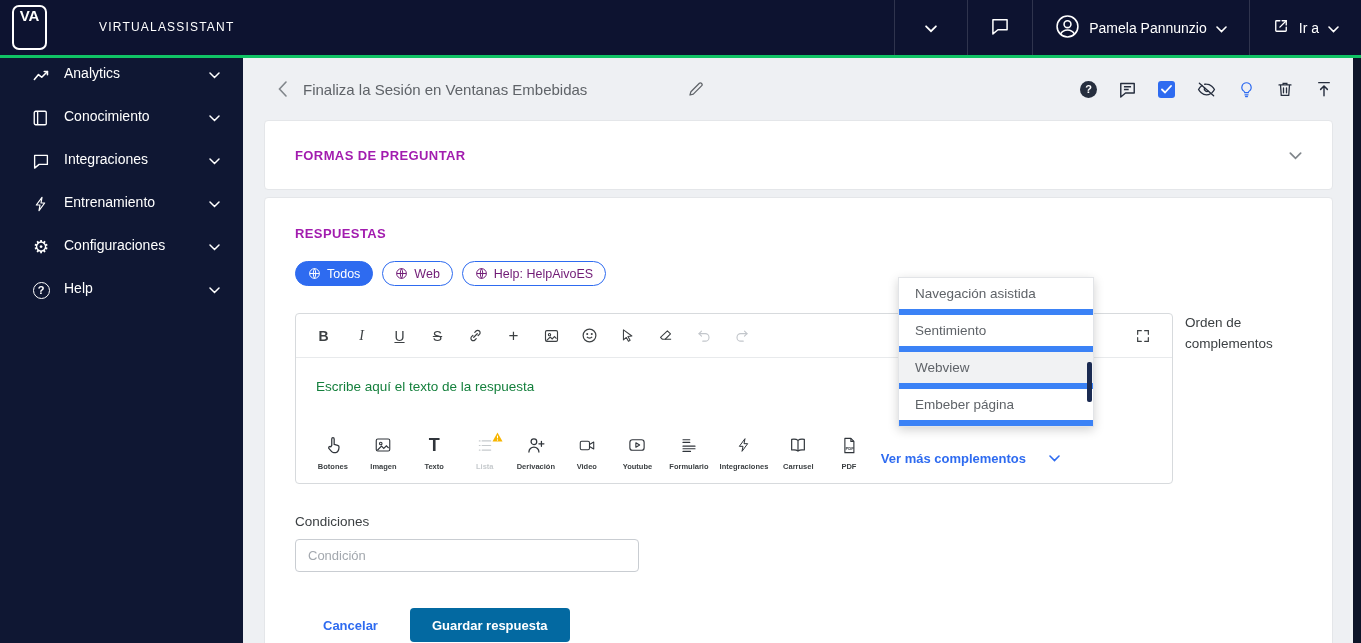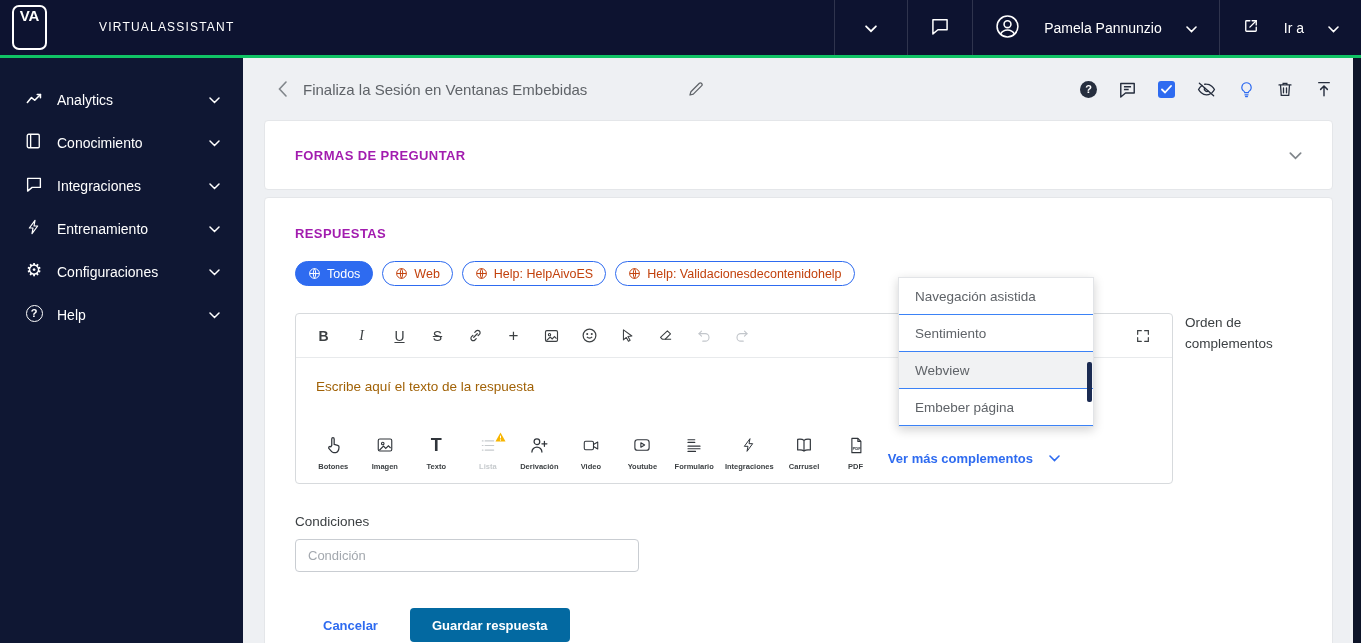--- a/index.html
+++ b/index.html
@@ -9,29 +9,29 @@
     font-family:"Liberation Sans", sans-serif;
     background:#eef0f3; position:relative;
   }
   
   .topbar { height:55px; background:#0d1330; display:flex; justify-content:space-between; align-items:stretch; }
   .brand { display:flex; align-items:center; gap:11px; padding-left:12px; }
   .logo { width:35px; height:45px; border:2px solid #fff; border-radius:7px; color:#fff; font-weight:bold;
           display:flex; align-items:flex-start; justify-content:center; font-size:15px; }
   .brand-text { display:flex; flex-direction:row; color:#fff; font-size:12px; letter-spacing:1.2px; line-height:1.3;margin-left:41px; }
   .topbar-right { display:flex; align-items:stretch; }
-  .tb-section { display:flex; align-items:center; gap:24px; padding:0 22px; border-left:1px solid rgba(255,255,255,.14);
+  .tb-section { display:flex; align-items:center; gap:9px; padding:0 22px; border-left:1px solid rgba(255,255,255,.14);
                 color:#fff; font-size:14px; cursor:pointer; }
   .tb-chevron-only { padding:0 30px; }
   .green-line { height:3px; background:#10c465; }
 
   
   .layout { display:flex; height:585px; }
   .sidebar { width:243px; flex:none; background:#0f1733; padding-top:7px; }
-  .side-item { display:flex; align-items:flex-end; height:43px; padding:0 23px 0 24px; color:#fff; cursor:pointer; }
+  .side-item { display:flex; align-items:flex-start; height:43px; padding:0 23px 0 31px; color:#fff; cursor:pointer; }
   .side-icon { width:20px; height:20px; margin-right:13px; display:flex; align-items:center; justify-content:center; color:#fff; }
   .side-label { flex:1; font-size:14px; }
   .glyph-icon { font-size:18px; line-height:1; }
   .qcircle { width:17px; height:17px; border:1.6px solid #fff; border-radius:50%; font-size:11px; font-weight:bold;
              display:flex; align-items:center; justify-content:center; }
 
   .main { flex:1; padding:0 28px 0 21px; overflow:hidden; }
 
   
   .page-header { display:flex; align-items:center; height:62px; }
@@ -46,52 +46,52 @@
 
   
   .card { background:#fff; border:1px solid #e4e6e9; border-radius:4px; }
   .card-formas { height:70px; display:flex; align-items:center; justify-content:space-between; padding:0 30px; margin-bottom:7px; }
   .sec-title { font-size:13px; color:#a21caf; letter-spacing:.4px; font-weight:600; }
   .card-resp { position:relative; padding:26px 30px 60px; }
 
   
   .chips { display:flex; gap:9px; margin-top:19px; }
   .chip { display:flex; align-items:center; gap:6px; height:25px; padding:0 12px; border:1px solid #2e6bf0; border-radius:14px;
-          color:#c2410c; font-size:12.5px; cursor:pointer; background:#fff; white-space:nowrap; }
+          color:#701a75; font-size:12.5px; cursor:pointer; background:#fff; white-space:nowrap; }
   .chip.selected { background:#2e6bf0; color:#fff; }
 
   
   .editor-row { display:flex; align-items:flex-start; margin-top:27px; }
   .editor { width:878px; border:1px solid #d7dadd; border-radius:4px; background:#fff; }
   .toolbar { display:flex; align-items:center; height:44px; padding:0 19px; border-bottom:1px solid #e8eaec; color:#3c4043; }
   .tb-icon { width:17px; display:flex; justify-content:center; align-items:center; margin-right:21px; font-size:14px; cursor:pointer; }
   .tb-b { font-weight:bold; } .tb-i { font-style:italic; font-family:"Liberation Serif", serif; }
   .tb-u { text-decoration:underline; } .tb-s { text-decoration:line-through; }
   .tb-plus { font-size:17px; color:#3c4043; }
   .tb-full { margin-left:auto; margin-right:2px; }
   .editor-body { padding:19px 20px 0; height:75px; }
-  .placeholder { color:#a16207; font-size:13.5px; }
+  .placeholder { color:#15803d; font-size:13.5px; }
   .complements { display:flex; align-items:flex-start; padding:0 16px 12px 18px; gap:13px; }
   .comp-item { width:45px; display:flex; flex-direction:column; align-items:center; gap:5px; color:#30353b; cursor:pointer; }
   .comp-icon { height:24px; display:flex; align-items:center; justify-content:center; }
   .comp-label { font-size:7.5px; font-weight:700; color:#3c4043; white-space:nowrap; }
   .comp-item.disabled { color:#c6cacd; }
   .comp-item.disabled .comp-label { color:#c6cacd; }
   .comp-letter { font-size:18px; font-weight:700; line-height:1; }
   .lista-wrap { position:relative; }
   .warn-badge { position:absolute; top:-5px; right:-8px; }
   .more-link { margin-left:auto; margin-right:96px; align-self:center; padding-top:12px; color:#2e6bf0; font-size:13px;
-               font-weight:600; display:flex; align-items:center; gap:16px; cursor:pointer; white-space:nowrap; }
+               font-weight:600; display:flex; align-items:center; gap:23px; cursor:pointer; white-space:nowrap; }
   .order-label { width:94px; margin-left:12px; font-size:13.5px; color:#3c4043; line-height:1.55; }
 
   
   .dropdown { position:absolute; left:633px; top:79px; width:196px; background:#fff; border:1px solid #e2e4e7;
               box-shadow:0 3px 10px rgba(0,0,0,.18); z-index:5; }
   .dd-item { height:37px; display:flex; align-items:center; padding:0 16px; font-size:13.5px; color:#5f6368;
-             border-bottom:1px solid #3b82f6; cursor:pointer; }
+             border-bottom:6px solid #3b82f6; cursor:pointer; }
   .dd-item:last-child { border-bottom:none; }
   .dd-item.active { background:#f1f2f3; }
   .dd-thumb { position:absolute; right:1px; top:84px; width:5px; height:40px; background:#1b2b52; border-radius:2px; }
 
   
   .conditions-label { margin-top:30px; font-size:13.5px; color:#3c4043; }
   .condition-input { margin-top:10px; width:344px; height:33px; border:1px solid #c9cdd2; border-radius:4px; padding:0 12px;
                      font-size:13px; color:#333; font-family:inherit; display:block; }
   .condition-input::placeholder { color:#a3a8ae; }
   .actions-row { margin-top:36px; display:flex; align-items:center; gap:26px; padding-left:22px; }
@@ -303,27 +303,20 @@
             </svg>
           <span>Web</span>
         </span>
         <span class="chip">
           <svg width="13" height="13" viewBox="0 0 24 24" fill="none" stroke="currentColor" stroke-width="1.8">
               <circle cx="12" cy="12" r="9"></circle>
               <path d="M3 12h18M12 3c3 3.5 3 14 0 18M12 3c-3 3.5-3 14 0 18"></path>
             </svg>
           <span>Help: HelpAivoES</span>
         </span>
-        <span class="chip">
-          <svg width="13" height="13" viewBox="0 0 24 24" fill="none" stroke="currentColor" stroke-width="1.8">
-              <circle cx="12" cy="12" r="9"></circle>
-              <path d="M3 12h18M12 3c3 3.5 3 14 0 18M12 3c-3 3.5-3 14 0 18"></path>
-            </svg>
-          <span>Help: Validacionesdecontenidohelp</span>
-        </span>
       </div>
 
       <div class="editor-row">
         <div class="editor">
           <div class="toolbar">
             <span class="tb-icon tb-b">B</span>
             <span class="tb-icon tb-i">I</span>
             <span class="tb-icon tb-u">U</span>
             <span class="tb-icon tb-s">S</span>
             <span class="tb-icon">

